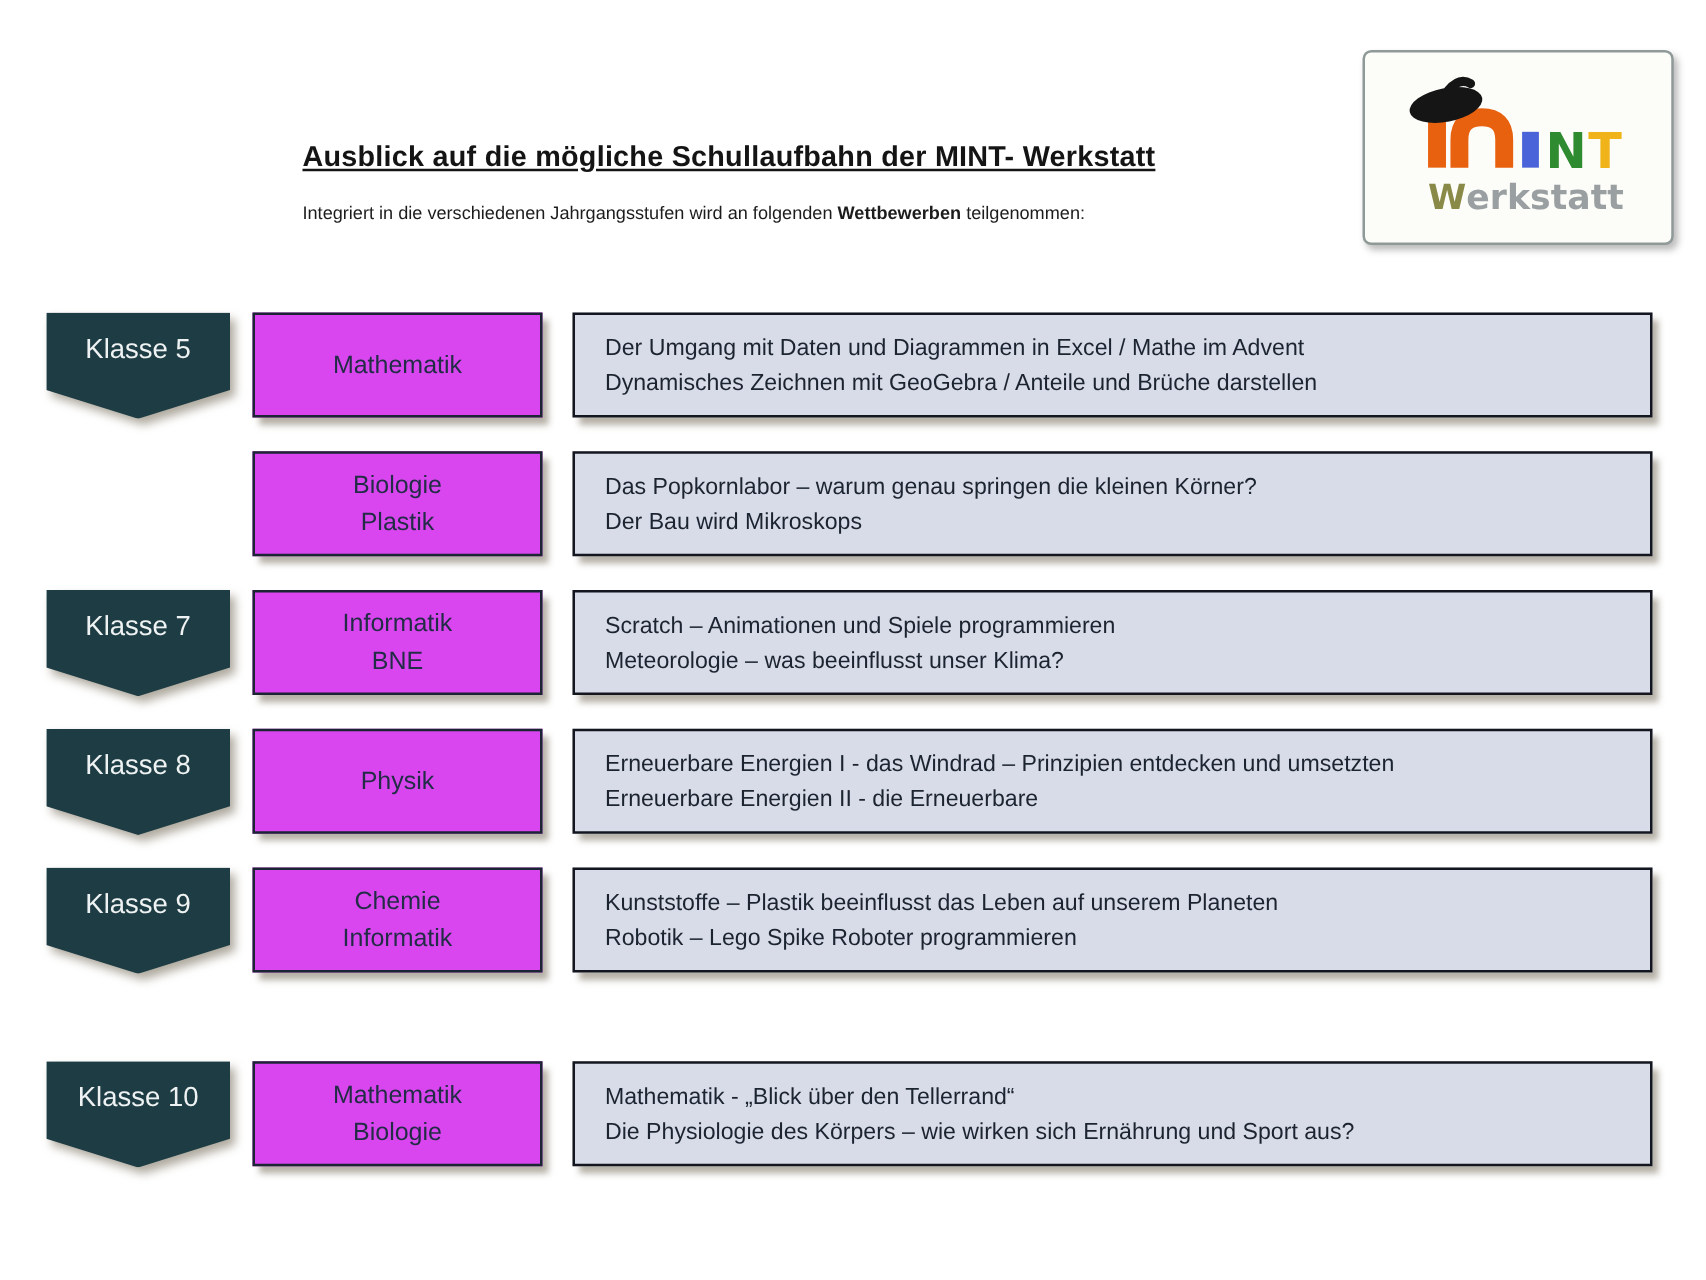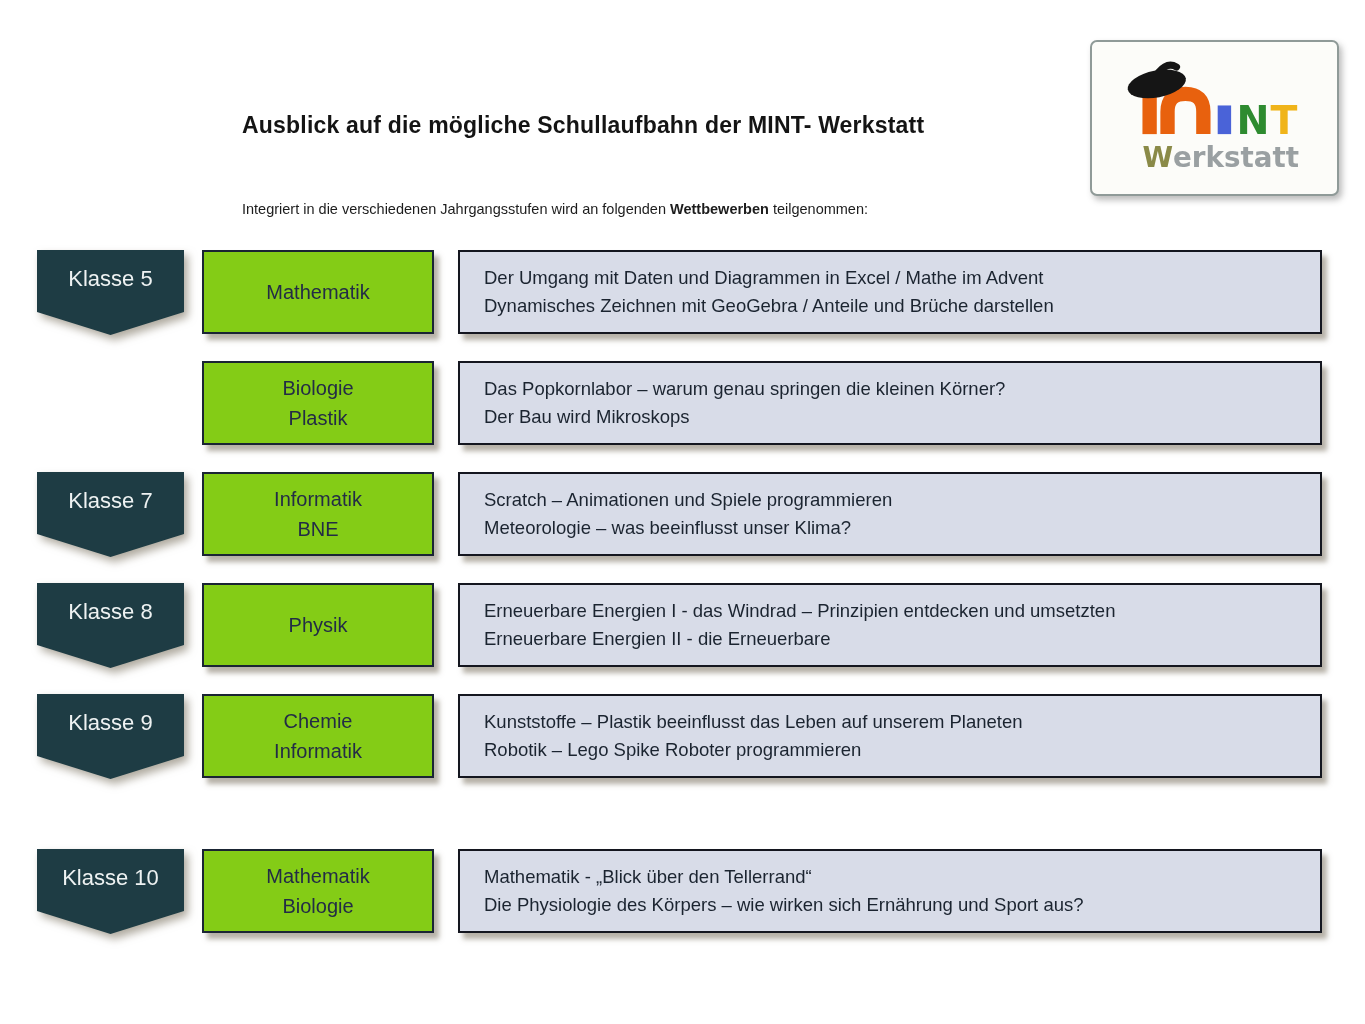--- a/index.html
+++ b/index.html
@@ -11,24 +11,25 @@
     overflow:hidden;
     color:#16202e;
   }
   #canvas{position:absolute;inset:0;}
 
   
   .title{
     position:absolute;left:242px;top:112px;
     font-size:23px;font-weight:bold;color:#141414;
     letter-spacing:0.2px;
+    text-decoration:underline;
   }
   .subtitle{
     position:absolute;left:242px;top:160px;
-    font-size:14.5px;line-height:23px;color:#1c1c1c;margin-top:38px;
+    font-size:14.5px;line-height:23px;color:#1c1c1c;
   }
   .subtitle b{font-weight:bold;}
 
   
   .logo-box{
     position:absolute;left:1090px;top:40px;width:245px;height:152px;
     background:#fcfcf9;
     border:2px solid #8f9a98;border-radius:7px;
     box-shadow:3px 4px 6px rgba(60,60,60,0.35);
     display:flex;align-items:center;justify-content:center;
@@ -46,21 +47,21 @@
     width:100%;height:100%;
     background:#1e3c44;
     clip-path:polygon(0 0,100% 0,100% 73%,50% 100%,0 73%);
     display:flex;align-items:center;justify-content:center;
     padding-bottom:28px;box-sizing:border-box;
     color:#eef2f2;font-size:22px;
   }
 
   .subject-box{
     position:absolute;left:202px;top:0;width:232px;height:84px;
-    background:#84cc16;
+    background:#d946ef;
     border:2px solid #1a2433;box-sizing:border-box;
     box-shadow:5px 6px 5px rgba(110,100,80,0.5);
     display:flex;flex-direction:column;align-items:center;justify-content:center;
     font-size:20px;line-height:30px;color:#232c46;
     text-align:center;
   }
 
   .desc-box{
     position:absolute;left:458px;top:0;width:864px;height:84px;
     background:#d8dce8;

